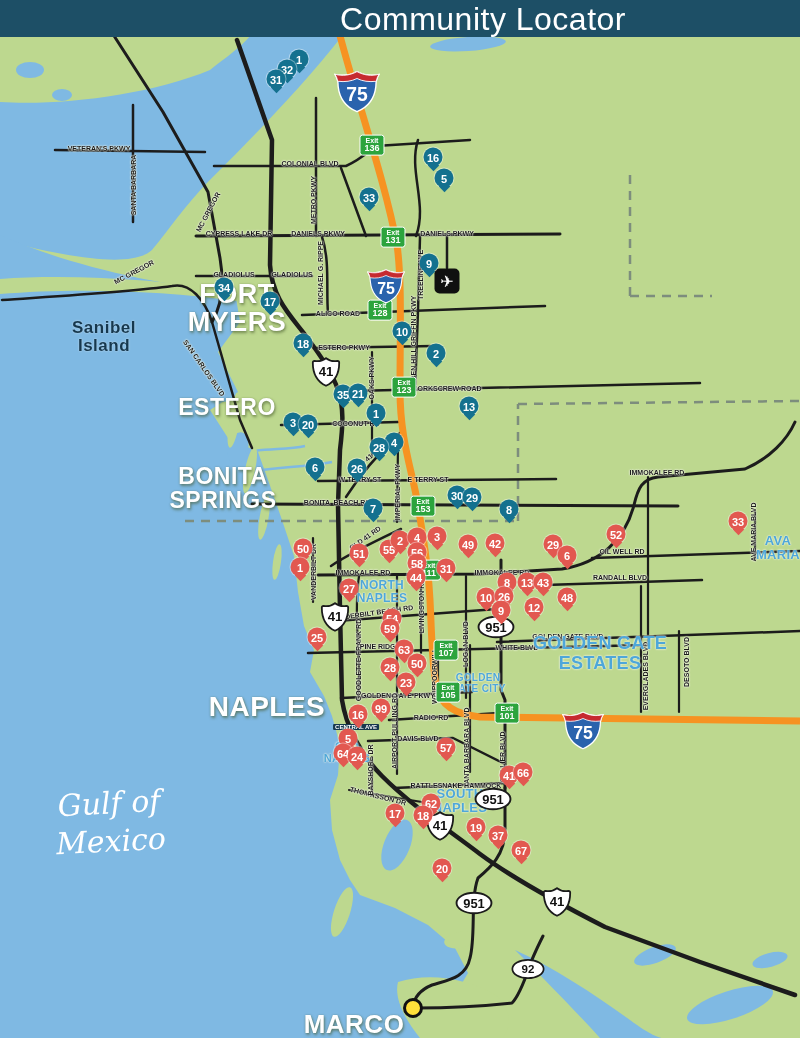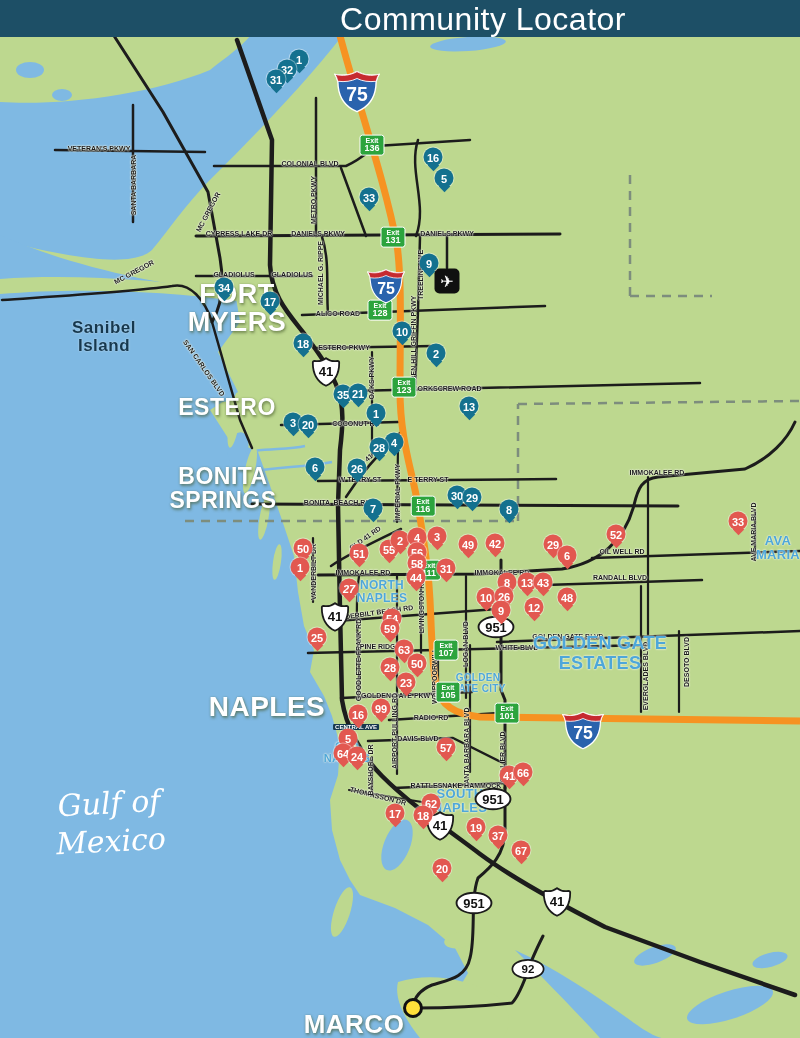--- a/index.html
+++ b/index.html
@@ -251,21 +251,21 @@
       <div class="exit" style="left: 380px; top: 310px;">
         <span class="w">Exit</span>
         <span class="n">128</span>
       </div>
       <div class="exit" style="left: 404px; top: 387px;">
         <span class="w">Exit</span>
         <span class="n">123</span>
       </div>
       <div class="exit" style="left: 423px; top: 506px;">
         <span class="w">Exit</span>
-        <span class="n">116</span>
+        <span class="n">153</span>
       </div>
       <div class="exit" style="left: 429px; top: 570px;">
         <span class="w">Exit</span>
         <span class="n">111</span>
       </div>
       <div class="exit" style="left: 446px; top: 650px;">
         <span class="w">Exit</span>
         <span class="n">107</span>
       </div>
       <div class="exit" style="left: 448px; top: 692px;">
@@ -465,21 +465,21 @@
       </div>
       <div class="pin r" style="left: 567px; top: 555px;">
         <span class="num">6</span>
       </div>
       <div class="pin r" style="left: 616px; top: 534px;">
         <span class="num">52</span>
       </div>
       <div class="pin r" style="left: 738px; top: 521px;">
         <span class="num">33</span>
       </div>
-      <div class="pin r" style="left: 349px; top: 588px; font-style: italic;">
+      <div class="pin r" style="left: 349px; top: 588px;">
         <span class="num">27</span>
       </div>
       <div class="pin r" style="left: 416px; top: 577px;">
         <span class="num">44</span>
       </div>
       <div class="pin r" style="left: 446px; top: 568px;">
         <span class="num">31</span>
       </div>
       <div class="pin r" style="left: 507px; top: 582px;">
         <span class="num">8</span>

